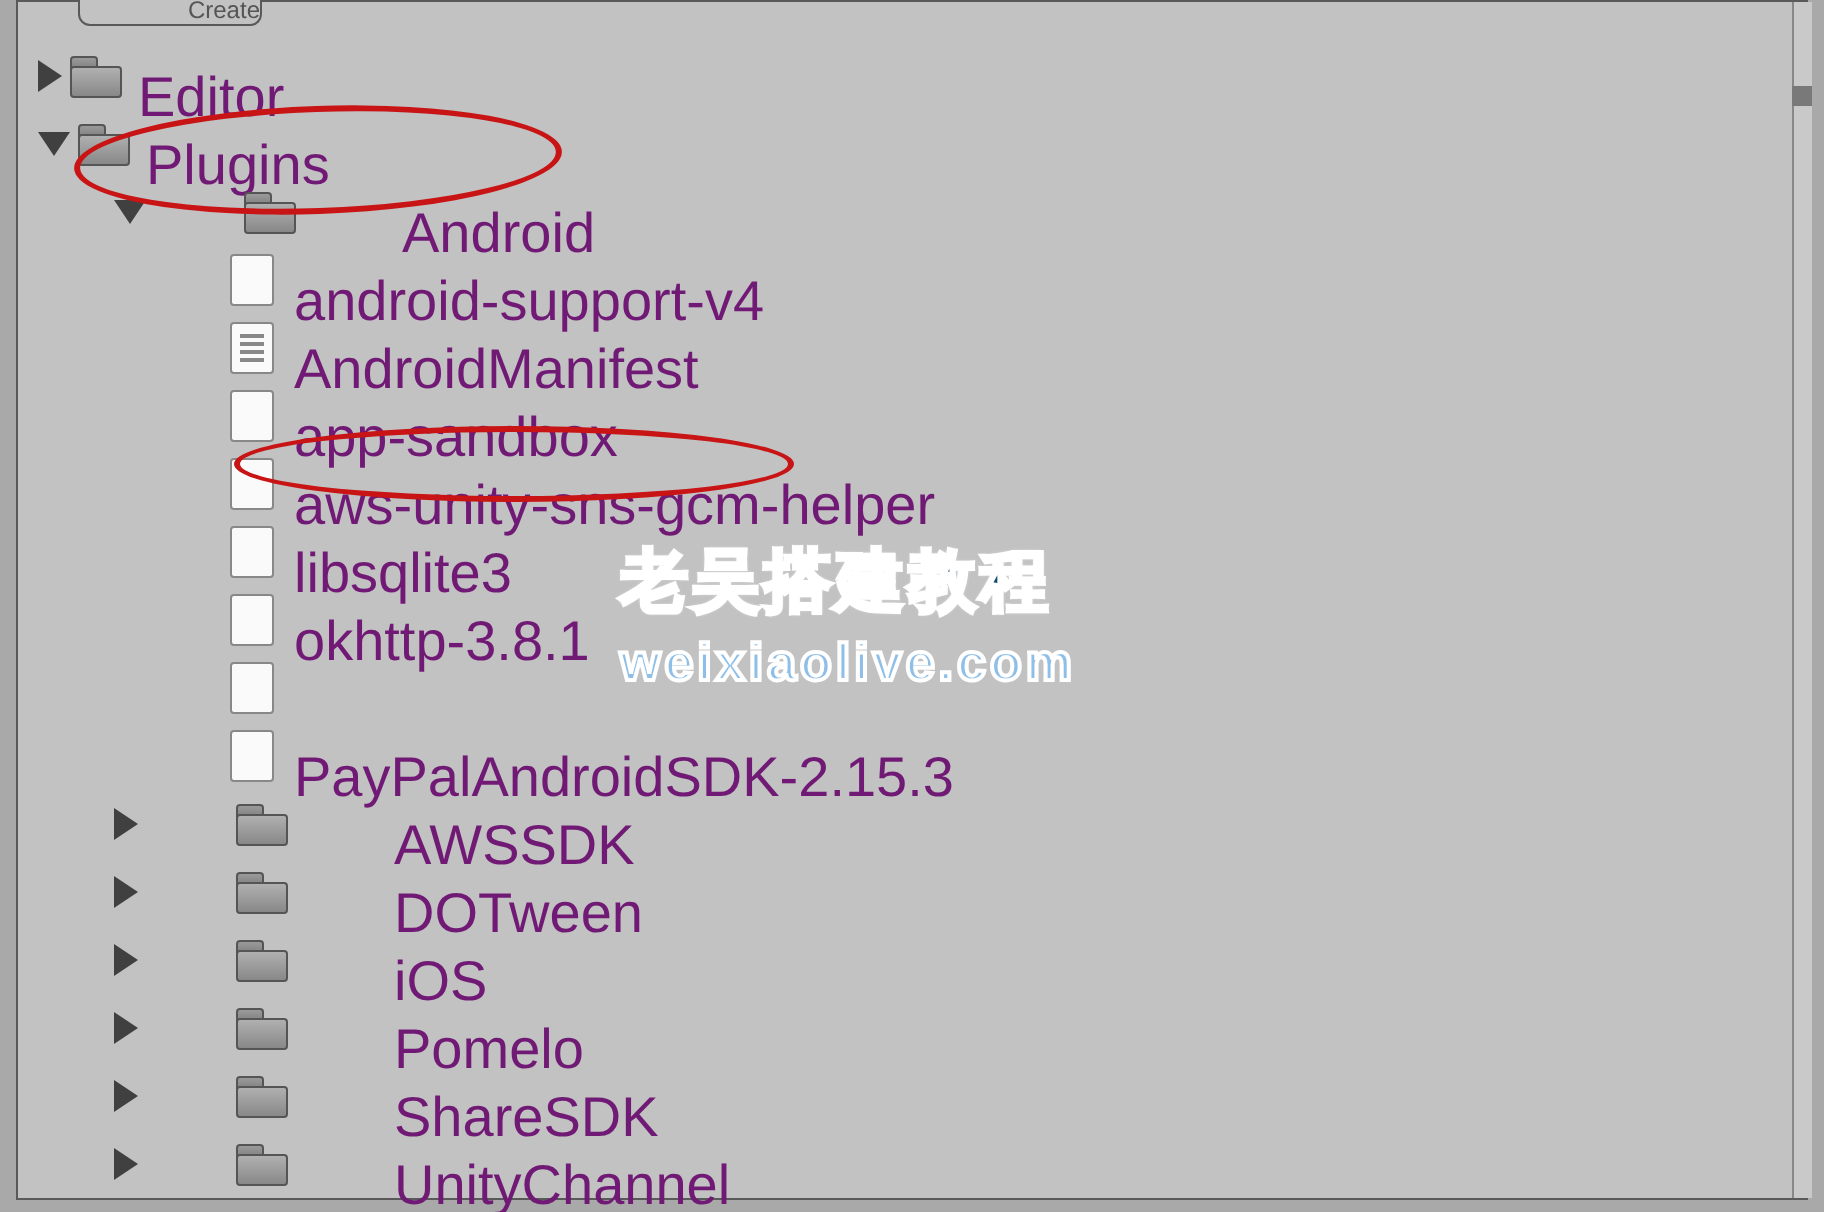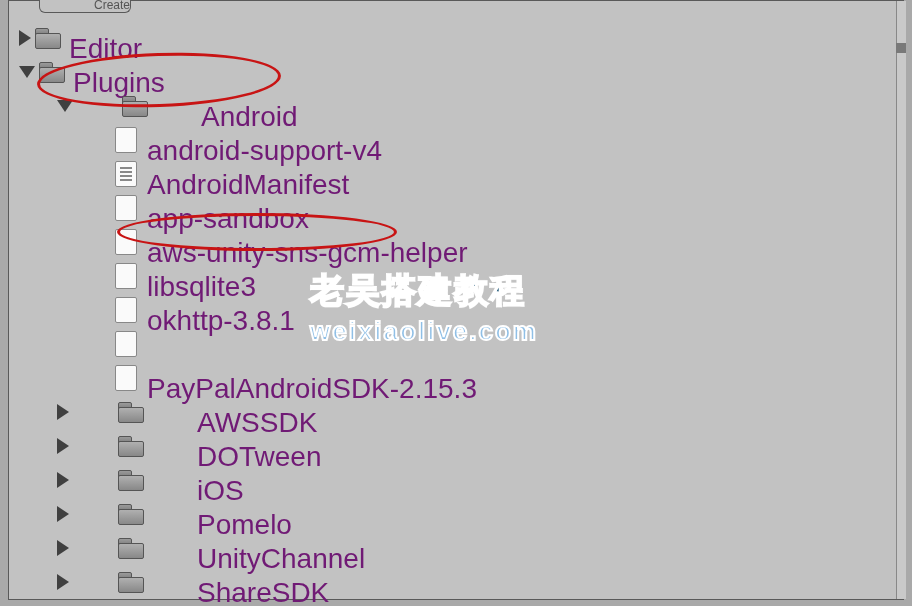--- a/index.html
+++ b/index.html
@@ -238,26 +238,26 @@
       <span class="label">iOS</span>
     </div>
     <div class="row indent-1">
       <span class="arrow right"></span>
       <span class="folder-icon"></span>
       <span class="label">Pomelo</span>
     </div>
     <div class="row indent-1">
       <span class="arrow right"></span>
       <span class="folder-icon"></span>
+      <span class="label">ShareSDK</span>
+    </div>
+    <div class="row indent-1">
+      <span class="arrow right"></span>
+      <span class="folder-icon"></span>
       <span class="label">UnityChannel</span>
-    </div>
-    <div class="row indent-1">
-      <span class="arrow right"></span>
-      <span class="folder-icon"></span>
-      <span class="label">ShareSDK</span>
     </div>
 
   </div>
 
   <div class="ellipse e1"></div>
   <div class="ellipse e2"></div>
 
   <div class="scroll-right">
     <div class="scroll-notch"></div>
   </div>

